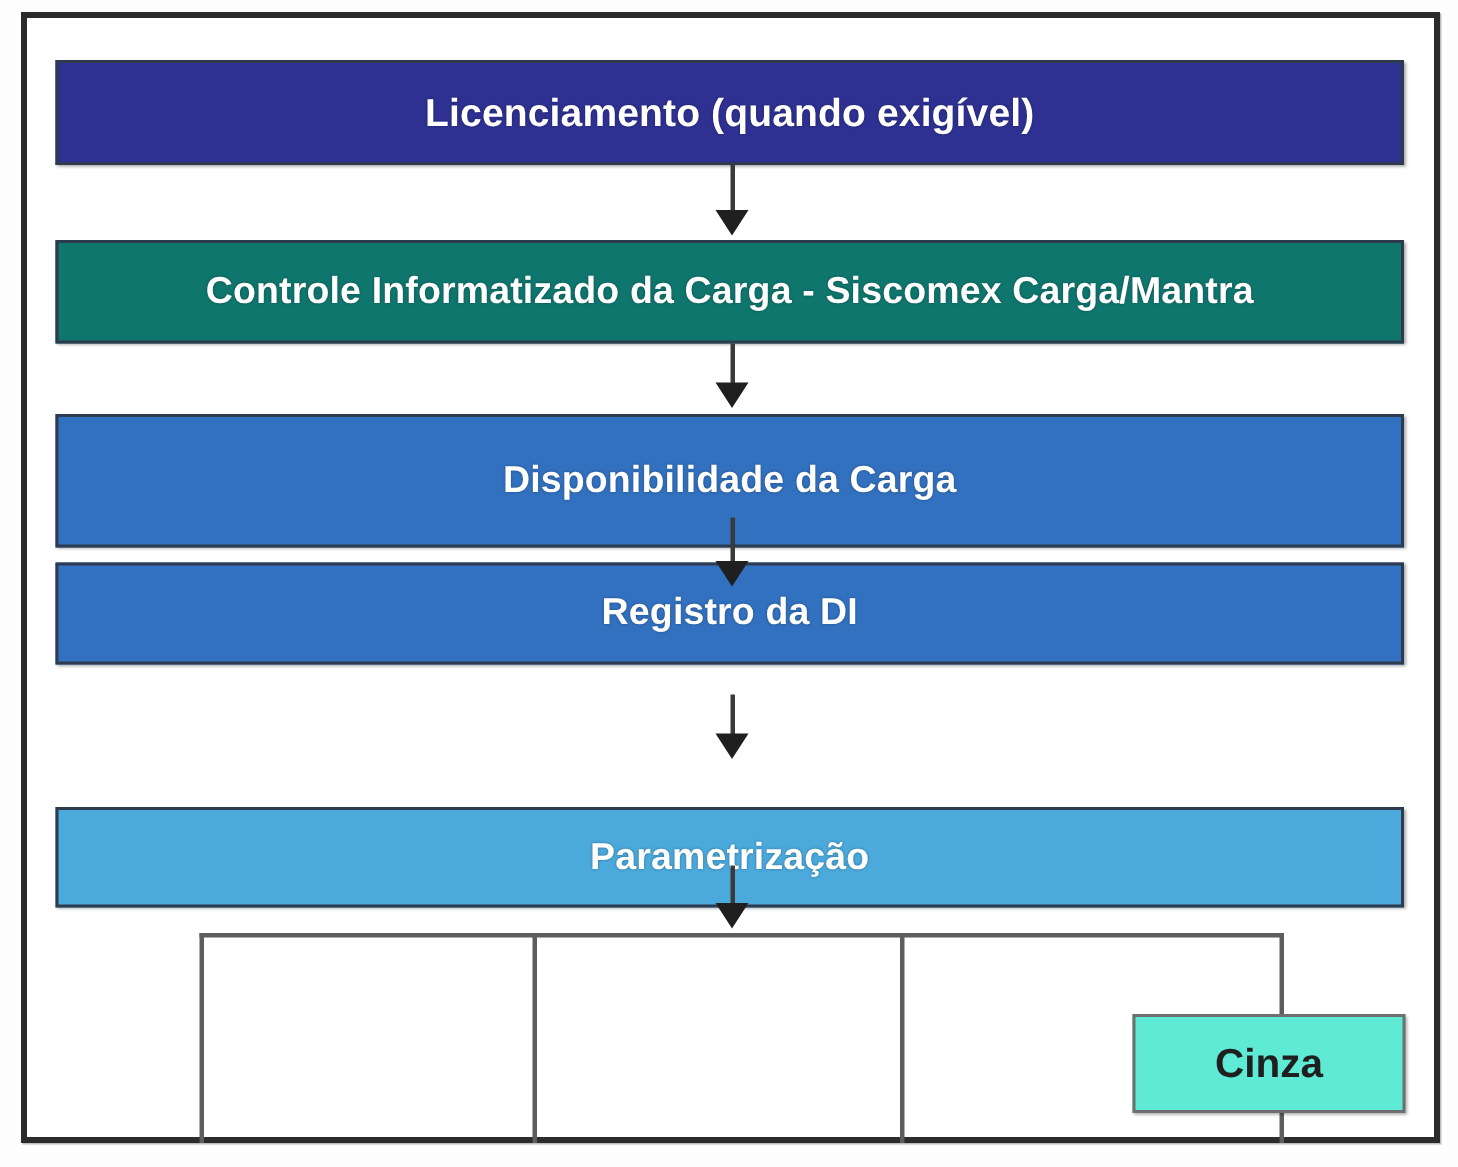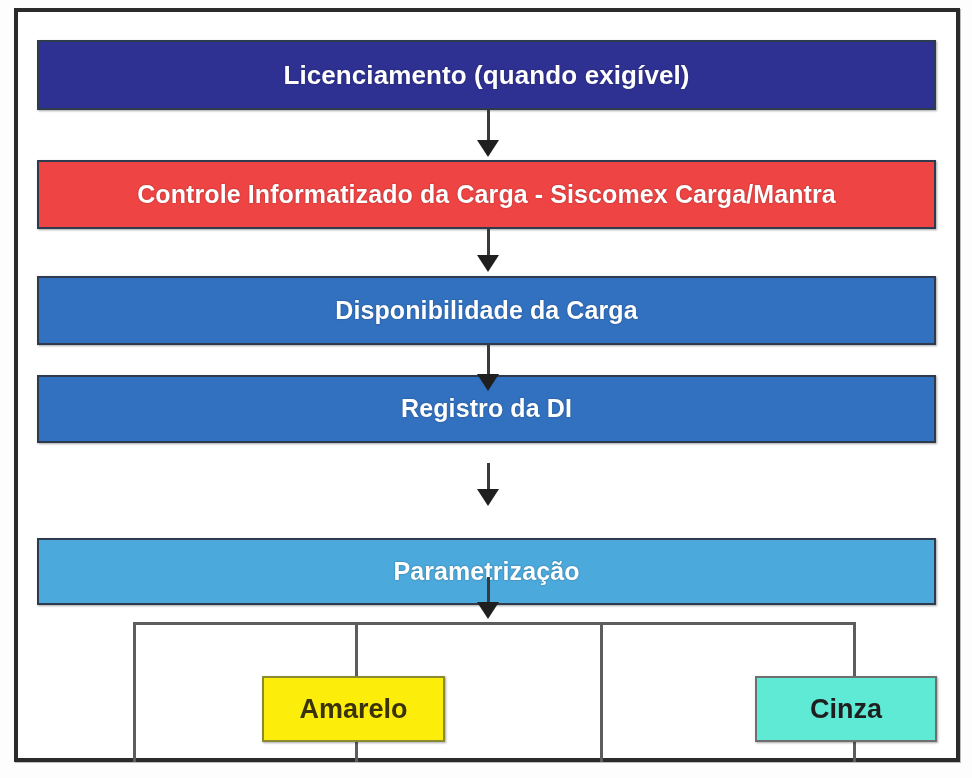--- a/index.html
+++ b/index.html
@@ -124,27 +124,26 @@
 
   <div class="hbar" style="left:133px; top:622px; width:723px;"></div>
 
   <div class="branch-line" style="left:133px; top:622px; height:140px;"></div>
   <div class="branch-line" style="left:355px; top:622px; height:140px;"></div>
   <div class="branch-line" style="left:600px; top:622px; height:140px;"></div>
   <div class="branch-line" style="left:853px; top:622px; height:140px;"></div>
 
   <div class="pbox step-0" style="left:37px; top:40px; width:899px; height:70px; background:#2E3192;">Licenciamento (quando exigível)</div>
 
-  <div class="pbox step-1" style="left:37px; top:160px; width:899px; height:69px; background:#ef4444;">Controle Informatizado da Carga - Siscomex Carga/Mantra</div>
+  <div class="pbox step-1" style="left:37px; top:160px; width:899px; height:69px; background:#0f766e;">Controle Informatizado da Carga - Siscomex Carga/Mantra</div>
 
-  <div class="pbox" style="left:37px; top:276px; width:899px; height:69px; background:#3271C0;">Disponibilidade da Carga</div>
+  <div class="pbox" style="left:37px; top:276px; width:899px; height:89px; background:#3271C0;">Disponibilidade da Carga</div>
 
   <div class="pbox" style="left:37px; top:375px; width:899px; height:68px; background:#3271C0;">Registro da DI</div>
 
   <div class="pbox" style="left:37px; top:538px; width:899px; height:67px; background:#4BA9DC;">Parametrização</div>
 
 
-  <div class="lbox" style="left:262px; top:676px; width:183px; height:66px; background:#FCEE0A; border-color:#8a8a30; color:#3A3208;">Amarelo</div>
 
 
   <div class="lbox" style="left:755px; top:676px; width:182px; height:66px; background:#5eead4; border-color:#6f6f6f; color:#1F1F1F;">Cinza</div>
 
 </div>
 
 </body></html>

